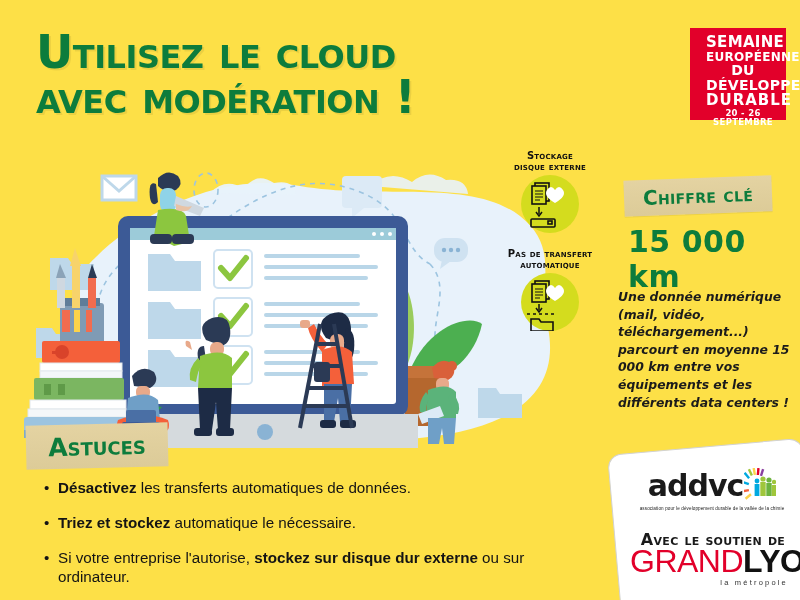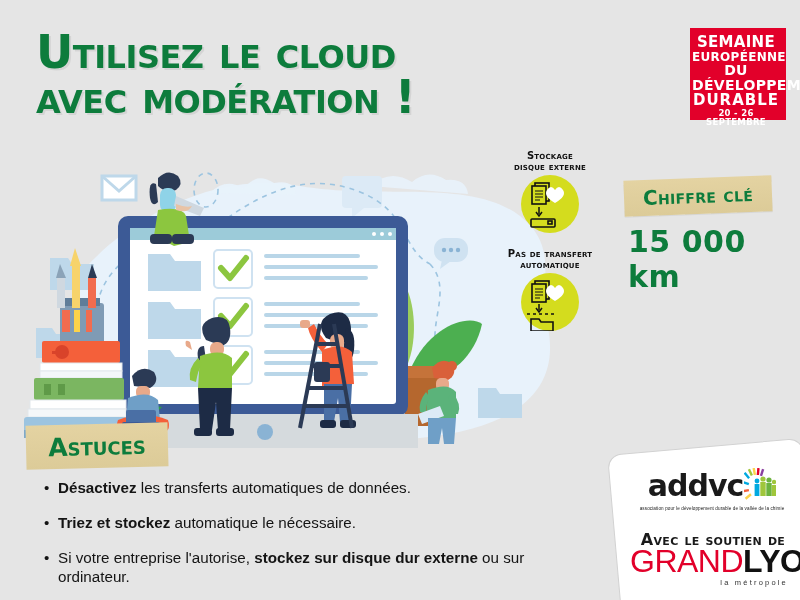--- a/index.html
+++ b/index.html
@@ -2,21 +2,21 @@
 <html><head>
 <meta charset="utf-8">
 <style>
   * { box-sizing: border-box; margin: 0; padding: 0; }
   html, body { width: 800px; height: 600px; overflow: hidden; }
   body {
     font-family: "Liberation Sans", sans-serif;
     background: #ffffff;
     position: relative;
   }
-  .poster { position: absolute; inset: 0; background: #e5e5e5; }
+  .poster { position: absolute; inset: 0; background: #fde047; }
 
   
   .title {
     position: absolute;
     left: 36px; top: 30px;
     width: 520px;
     font-weight: bold;
     font-size: 46px;
     line-height: 0.98;
     color: #0d7c3c;
@@ -28,21 +28,21 @@
   .title .l1 { display:block; font-variant: small-caps; }
   .title .l2 { display:block; font-variant: small-caps; }
 
   
   .sedd {
     position: absolute;
     left: 690px; top: 28px;
     width: 96px; height: 92px;
     background: #e2002a;
     color: #fff;
-    padding: 7px 6px 5px 2px;
+    padding: 7px 6px 5px 16px;
     text-align: center;
     font-family: "DejaVu Sans", sans-serif;
   }
   .sedd div { font-weight: bold; letter-spacing: 0.3px; line-height: 1.05; }
   .sedd .s1 { font-size: 15px; }
   .sedd .s2 { font-size: 12px; }
   .sedd .s3 { font-size: 14px; }
   .sedd .s4 { font-size: 15px; letter-spacing: 1px; }
   .sedd .s5 { font-size: 8.5px; margin-top: 1px; }
 
@@ -429,20 +429,21 @@
         </g>
         <path d="M34,15 q4,-6 8,0 q4,6 -8,13 q-12,-7 -8,-13 q4,-6 8,0 z" fill="#fff"></path>
       </svg>
     </div>
   </div>
 
   <div class="chiffre-banner">
     <span>Chiffre clé</span>
   </div>
   <div class="chiffre-value">15 000 km</div>
+  <div class="chiffre-text">Une donnée numérique (mail, vidéo, téléchargement...) parcourt en moyenne 15 000 km entre vos équipements et les différents data centers !</div>
 
   <div class="astuces-banner">
     <span>Astuces</span>
   </div>
   <div class="tips">
     <div class="tip">
       <span class="dot">•</span>
       <span><b>Désactivez</b><span> les transferts automatiques de données.</span></span>
     </div>
     <div class="tip">

